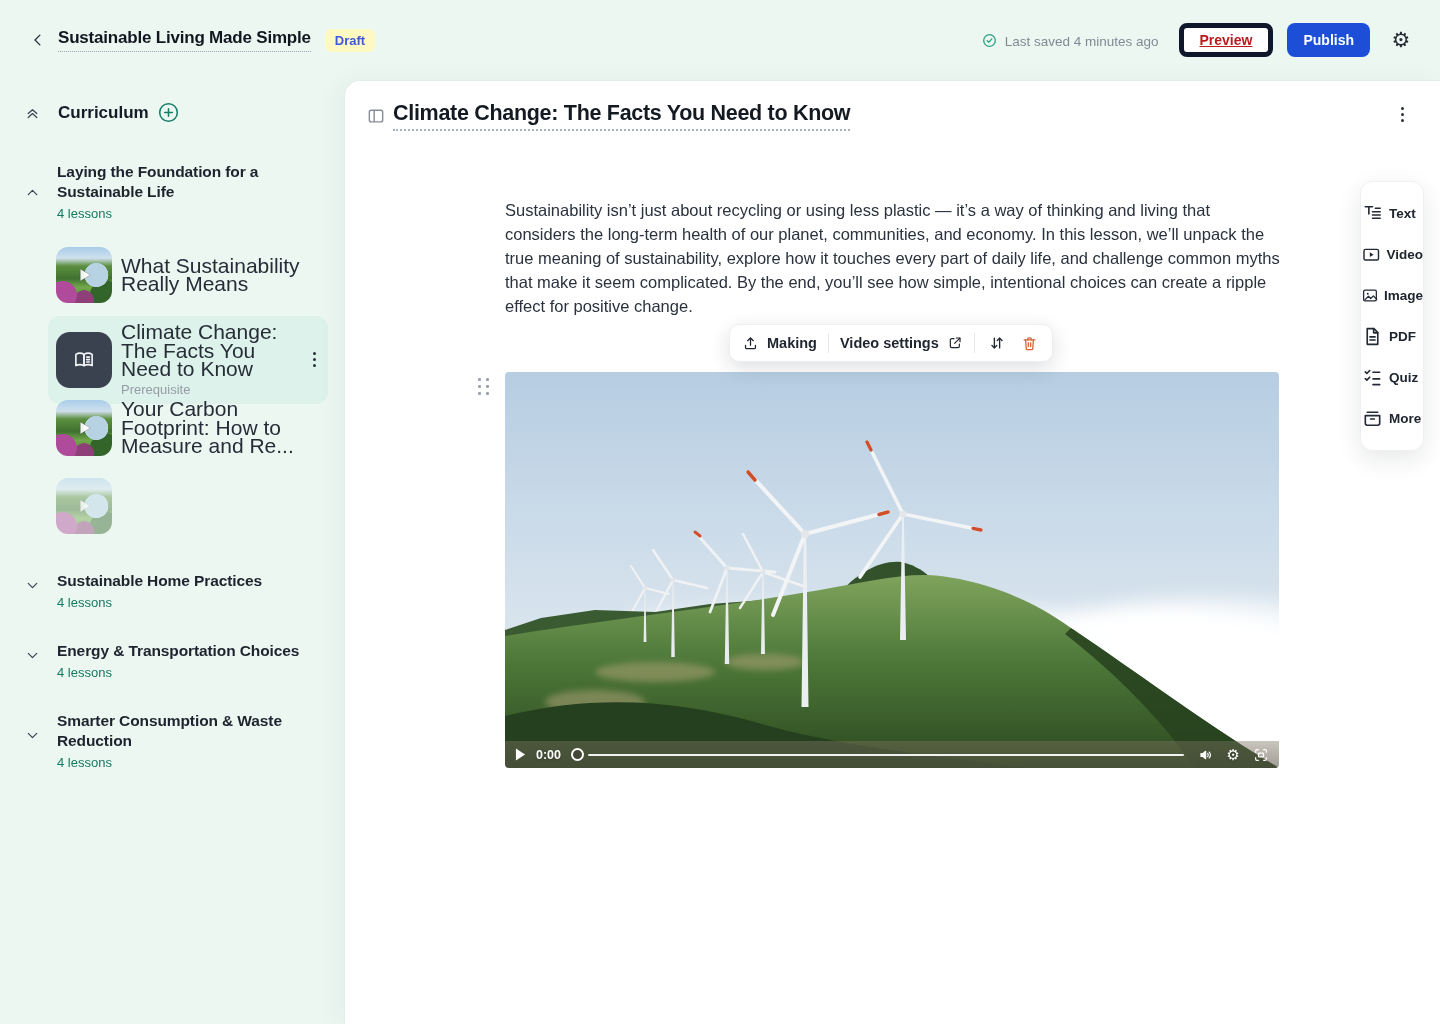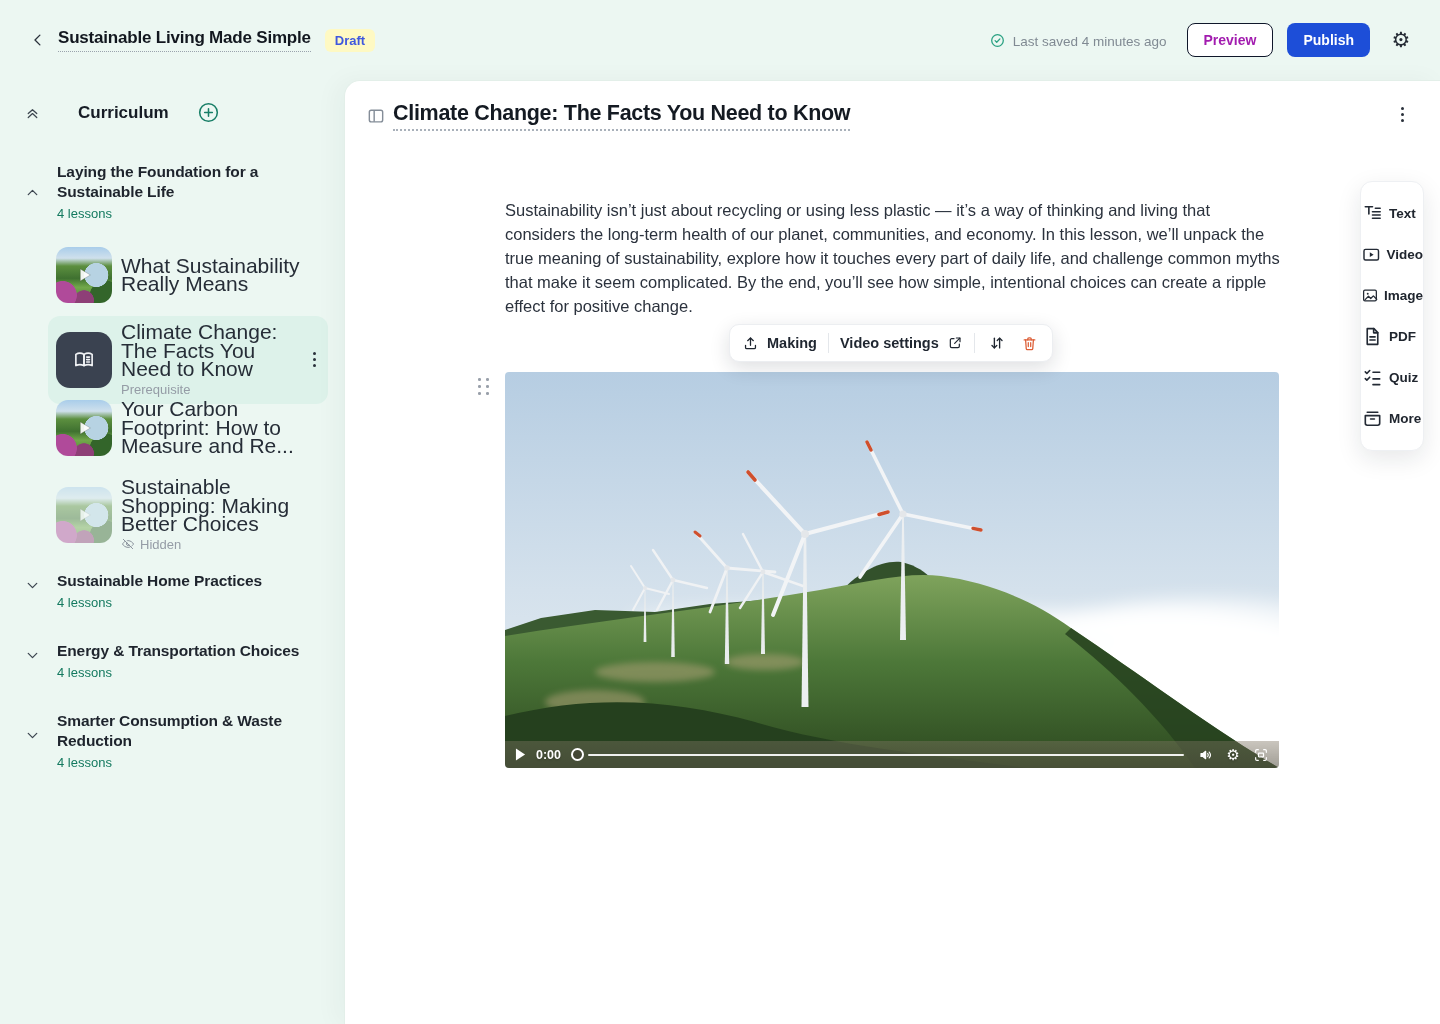--- a/index.html
+++ b/index.html
@@ -14,28 +14,28 @@
   .topbar { position:absolute; left:0; top:0; width:1440px; height:80px; display:flex; align-items:center; padding:0 24px; }
   .back-btn { width:28px; height:28px; display:flex; align-items:center; justify-content:center; cursor:pointer; color:#2a313b; }
   .course-title { margin-left:6px; font-size:17px; font-weight:700; letter-spacing:-0.2px; color:#12171f;
     border-bottom:1.5px dotted #9aa3ad; padding-bottom:3px; cursor:text; }
   .draft-badge { margin-left:14px; background:#fef9c3; color:#3f58de; font-size:13px; font-weight:600;
     padding:4px 10px; border-radius:6px; }
   .topbar-right { margin-left:auto; display:flex; align-items:center; gap:14px; }
   .saved { display:flex; align-items:flex-end; gap:7px; color:#808a93; font-size:13.5px; margin-right:6px; }
   .btn { height:34px; border-radius:8px; font-size:14px; font-weight:600; display:flex; align-items:center;
     padding:0 16px; cursor:pointer; font-family:inherit; }
-  .btn-preview { background:#ffffff; border:1px solid #0f172a; color:#a21caf; }
+  .btn-preview { background:#ffffff; border:5px solid #0f172a; color:#b91c1c;text-decoration:underline; }
   .btn-publish { background:#1d4ed8; border:none; color:#ffffff; }
   .gear-btn { width:30px; height:30px; display:flex; align-items:center; justify-content:center; cursor:pointer;
     font-size:21px; color:#262c36; margin-left:2px; }
 
   
   .sidebar { position:absolute; left:0; top:80px; width:344px; bottom:0; }
-  .curriculum-head { position:absolute; left:24px; top:21px; display:flex; align-items:center; gap:28px; }
+  .curriculum-head { position:absolute; left:24px; top:21px; display:flex; align-items:center; gap:8px; }
   .curriculum-title { font-size:17px; font-weight:700; color:#161c25; margin-left:9px; }
   .icon-btn { display:flex; align-items:center; justify-content:center; cursor:pointer; }
 
   .section-head { position:absolute; left:24px; width:296px; cursor:pointer; }
   .sec-chevron { position:absolute; left:0; color:#3d4650; }
   .sec-title { margin-left:33px; font-size:15.5px; font-weight:600; color:#1e242d; line-height:20px; letter-spacing:-0.1px; }
   .sec-count { margin-left:33px; margin-top:4px; font-size:13px; font-weight:500; color:#13795f; }
 
   .lesson-row { position:absolute; left:48px; width:280px; display:flex; align-items:center; gap:9px;
     padding:7px 8px; border-radius:12px; cursor:pointer; }
@@ -203,31 +203,20 @@
     </div>
   </div>
 
   <div class="lesson-row" style="top:391px;">
     <div class="thumb dim">
       <span class="play-ov">
         <svg width="22" height="22" viewBox="0 0 24 24">
             <polygon points="8,5.5 19,12 8,18.5" fill="rgba(255,255,255,.85)" stroke="rgba(40,50,40,.2)" stroke-width="1"></polygon>
           </svg>
       </span>
-    </div>
-    <div class="lesson-texts">
-      <div class="lesson-title">Sustainable Shopping: Making Better Choices</div>
-      <div class="lesson-sub with-icon">
-        <svg width="14" height="14" viewBox="0 0 24 24" fill="none" stroke="#8a929c" stroke-width="1.7" stroke-linecap="round" stroke-linejoin="round">
-          <path d="M4 4l16 16"></path>
-            <path d="M10.6 6.3A9.8 9.8 0 0 1 12 6.2c5 0 8.5 4 9.5 5.8-.4.8-1.4 2.2-2.9 3.4M6.6 7.7C4.6 9 3.2 10.9 2.5 12c1 1.8 4.5 5.8 9.5 5.8 1.2 0 2.4-.2 3.4-.7"></path>
-            <path d="M9.9 9.9a3 3 0 0 0 4.2 4.2"></path>
-        </svg>
-        <span>Hidden</span>
-      </div>
     </div>
   </div>
 
   <div class="section-head" style="top:491px;">
     <span class="sec-chevron" style="top:6px;">
       <svg width="17" height="17" viewBox="0 0 24 24" fill="none" stroke="#3d4650" stroke-width="1.8" stroke-linecap="round" stroke-linejoin="round">
           <path d="M6 9 L12 15 L18 9"></path>
         </svg>
     </span>
     <div class="sec-title">Sustainable Home Practices</div>

